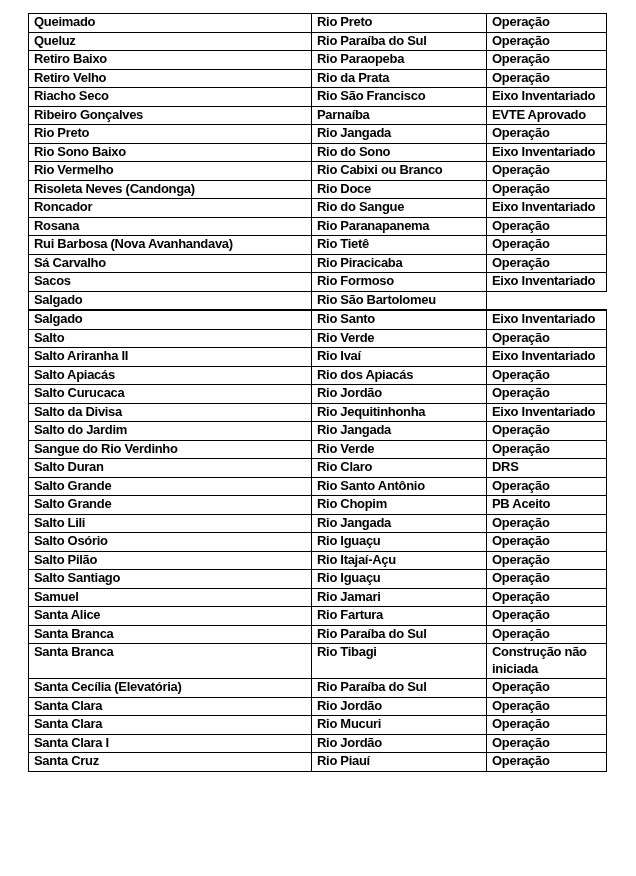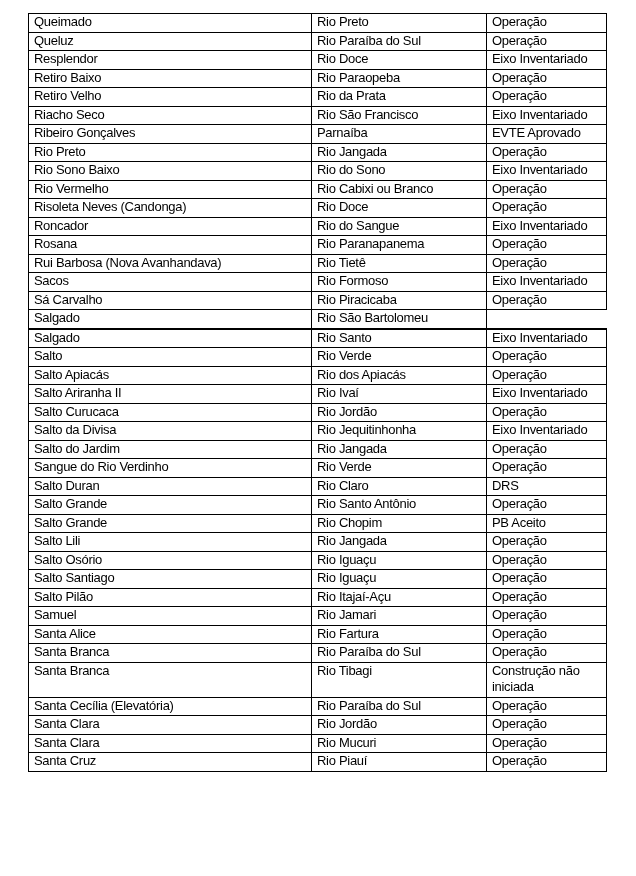--- a/index.html
+++ b/index.html
@@ -8,20 +8,21 @@
     padding: 0;
     background: #ffffff;
     font-family: "Liberation Sans", sans-serif;
   }
   .page {
     position: relative;
     width: 636px;
     height: 876px;
     background: #ffffff;
     overflow: hidden;
+    font-weight: bold;
   }
   .tables-wrap {
     position: absolute;
     left: 28px;
     top: 13px;
     width: 578px;
   }
   table.seg {
     border-collapse: collapse;
     table-layout: fixed;
@@ -63,25 +64,20 @@
             <td>Queimado</td>
             <td>Rio Preto</td>
             <td>Operação</td>
           </tr>
           <tr>
             <td>Queluz</td>
             <td>Rio Paraíba do Sul</td>
             <td>Operação</td>
           </tr>
           <tr>
-            <td>Resplendor</td>
-            <td>Rio Doce</td>
-            <td>Eixo Inventariado</td>
-          </tr>
-          <tr>
             <td>Retiro Baixo</td>
             <td>Rio Paraopeba</td>
             <td>Operação</td>
           </tr>
           <tr>
             <td>Retiro Velho</td>
             <td>Rio da Prata</td>
             <td>Operação</td>
           </tr>
           <tr>
@@ -123,28 +119,28 @@
             <td>Rosana</td>
             <td>Rio Paranapanema</td>
             <td>Operação</td>
           </tr>
           <tr>
             <td>Rui Barbosa (Nova Avanhandava)</td>
             <td>Rio Tietê</td>
             <td>Operação</td>
           </tr>
           <tr>
+            <td>Sá Carvalho</td>
+            <td>Rio Piracicaba</td>
+            <td>Operação</td>
+          </tr>
+          <tr>
             <td>Sacos</td>
             <td>Rio Formoso</td>
             <td>Eixo Inventariado</td>
-          </tr>
-          <tr>
-            <td>Sá Carvalho</td>
-            <td>Rio Piracicaba</td>
-            <td>Operação</td>
           </tr>
           <tr>
             <td>Salgado</td>
             <td>Rio São Bartolomeu</td>
             <td class="no-right"></td>
           </tr>
         </tbody>
       </table>
       <table class="seg">
         <colgroup>
@@ -157,28 +153,28 @@
             <td>Salgado</td>
             <td>Rio Santo</td>
             <td>Eixo Inventariado</td>
           </tr>
           <tr>
             <td>Salto</td>
             <td>Rio Verde</td>
             <td>Operação</td>
           </tr>
           <tr>
+            <td>Salto Ariranha II</td>
+            <td>Rio Ivaí</td>
+            <td>Eixo Inventariado</td>
+          </tr>
+          <tr>
             <td>Salto Apiacás</td>
             <td>Rio dos Apiacás</td>
             <td>Operação</td>
-          </tr>
-          <tr>
-            <td>Salto Ariranha II</td>
-            <td>Rio Ivaí</td>
-            <td>Eixo Inventariado</td>
           </tr>
           <tr>
             <td>Salto Curucaca</td>
             <td>Rio Jordão</td>
             <td>Operação</td>
           </tr>
           <tr>
             <td>Salto da Divisa</td>
             <td>Rio Jequitinhonha</td>
             <td>Eixo Inventariado</td>
@@ -212,27 +208,27 @@
             <td>Salto Lili</td>
             <td>Rio Jangada</td>
             <td>Operação</td>
           </tr>
           <tr>
             <td>Salto Osório</td>
             <td>Rio Iguaçu</td>
             <td>Operação</td>
           </tr>
           <tr>
+            <td>Salto Pilão</td>
+            <td>Rio Itajaí-Açu</td>
+            <td>Operação</td>
+          </tr>
+          <tr>
             <td>Salto Santiago</td>
             <td>Rio Iguaçu</td>
-            <td>Operação</td>
-          </tr>
-          <tr>
-            <td>Salto Pilão</td>
-            <td>Rio Itajaí-Açu</td>
             <td>Operação</td>
           </tr>
           <tr>
             <td>Samuel</td>
             <td>Rio Jamari</td>
             <td>Operação</td>
           </tr>
           <tr>
             <td>Santa Alice</td>
             <td>Rio Fartura</td>
@@ -254,20 +250,25 @@
             <td>Operação</td>
           </tr>
           <tr>
             <td>Santa Clara</td>
             <td>Rio Jordão</td>
             <td>Operação</td>
           </tr>
           <tr>
             <td>Santa Clara</td>
             <td>Rio Mucuri</td>
+            <td>Operação</td>
+          </tr>
+          <tr>
+            <td>Santa Clara I</td>
+            <td>Rio Jordão</td>
             <td>Operação</td>
           </tr>
           <tr>
             <td>Santa Cruz</td>
             <td>Rio Piauí</td>
             <td>Operação</td>
           </tr>
         </tbody>
       </table>
     </div>

